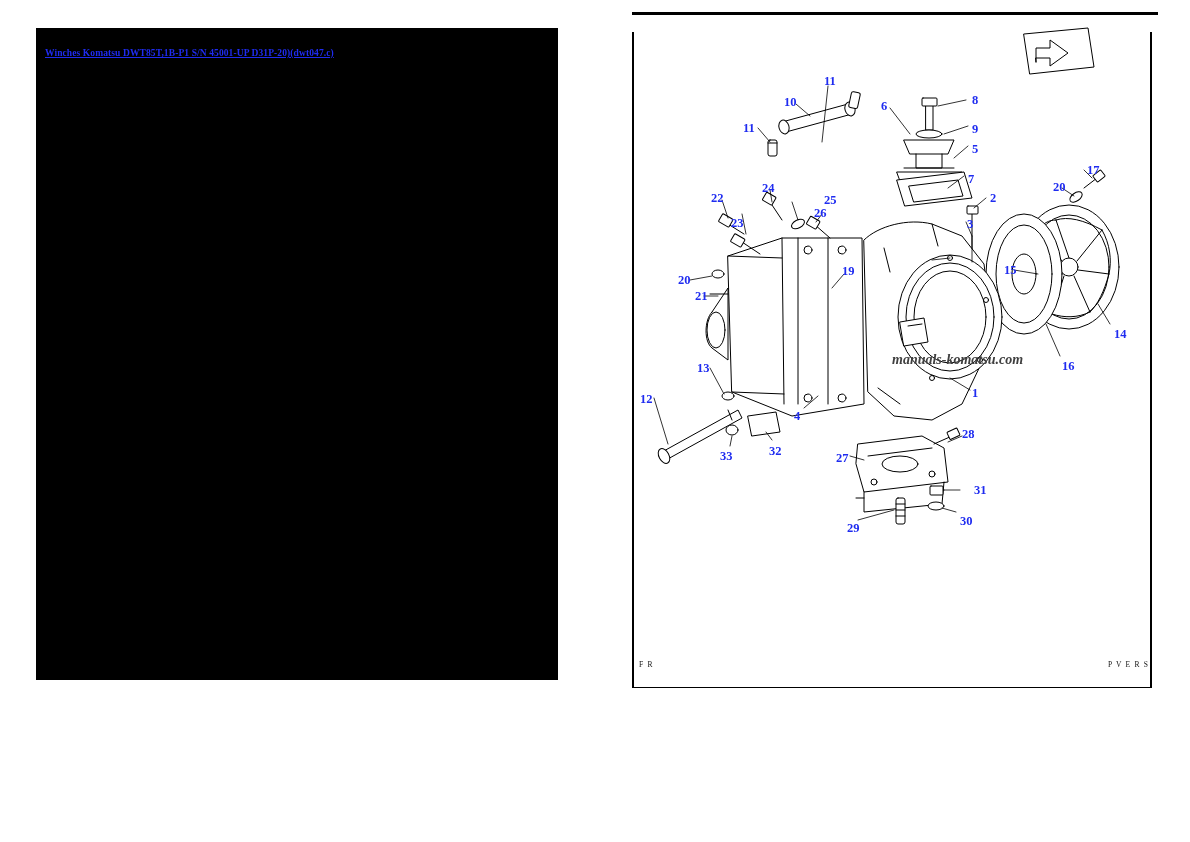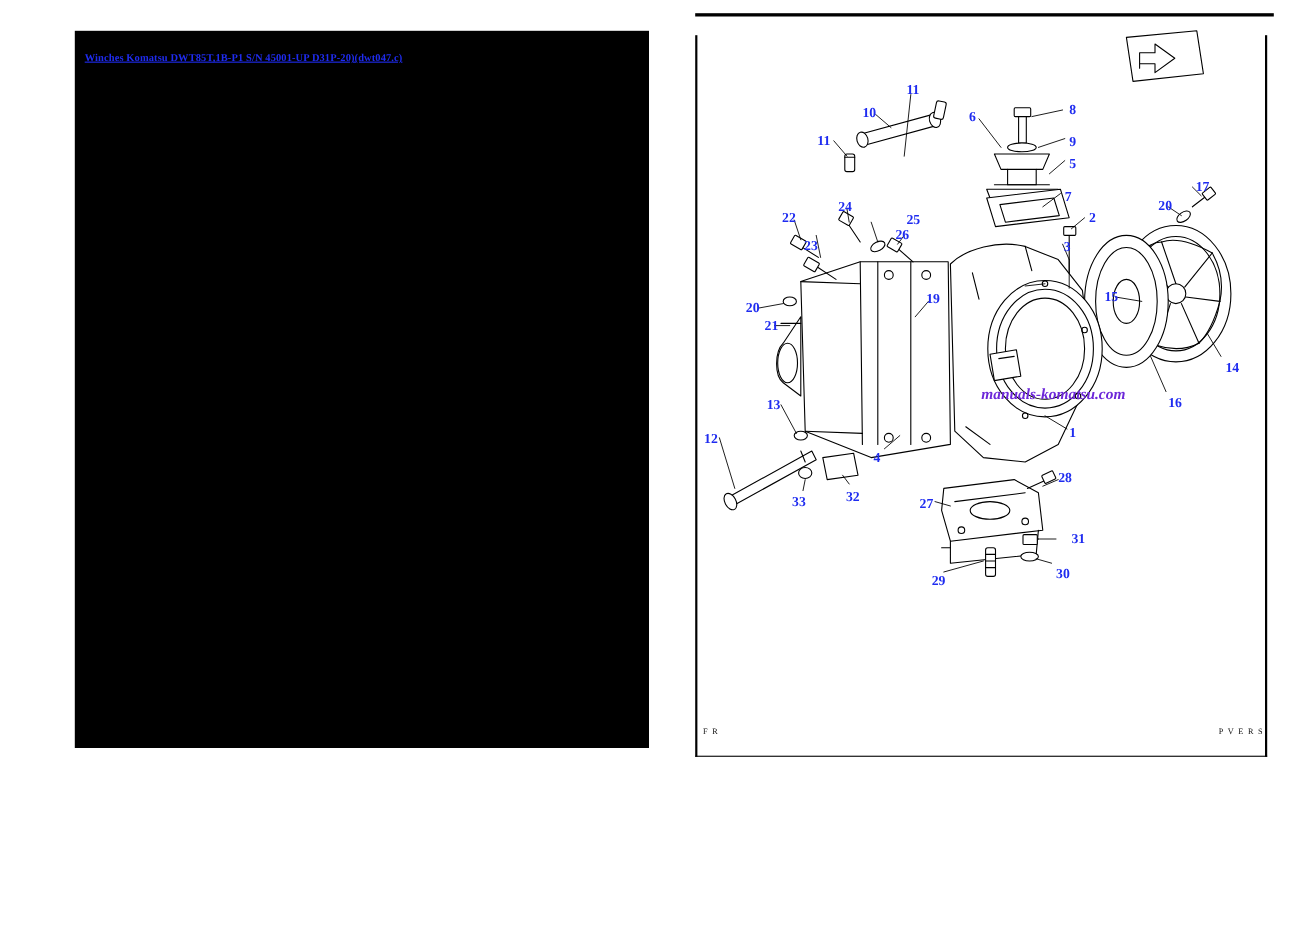--- a/index.html
+++ b/index.html
@@ -19,21 +19,20 @@
   }
 
   
   #left-panel {
     position: absolute;
     left: 36px;
     top: 28px;
     width: 522px;
     height: 652px;
     background: #000000;
-    margin-left: 32px;
   }
   #left-title {
     position: absolute;
     left: 9px;
     top: 20px;
     color: #1f2cf0;
     font-size: 9.5px;
     line-height: 11px;
     font-family: "Liberation Serif", serif;
     font-weight: bold;
@@ -88,21 +87,21 @@
   #corner-right { left: 476px; top: 648px; }
 
   .watermark {
     position: absolute;
     left: 260px;
     top: 340px;
     font-family: "Liberation Serif", serif;
     font-style: italic;
     font-weight: bold;
     font-size: 14px;
-    color: #6d28d9;
+    color: #404040;
     white-space: nowrap;
   }
 
   .callout {
     position: absolute;
     color: #1f2cf0;
     font-family: "Liberation Serif", serif;
     font-size: 12.5px;
     font-weight: bold;
     line-height: 12px;

